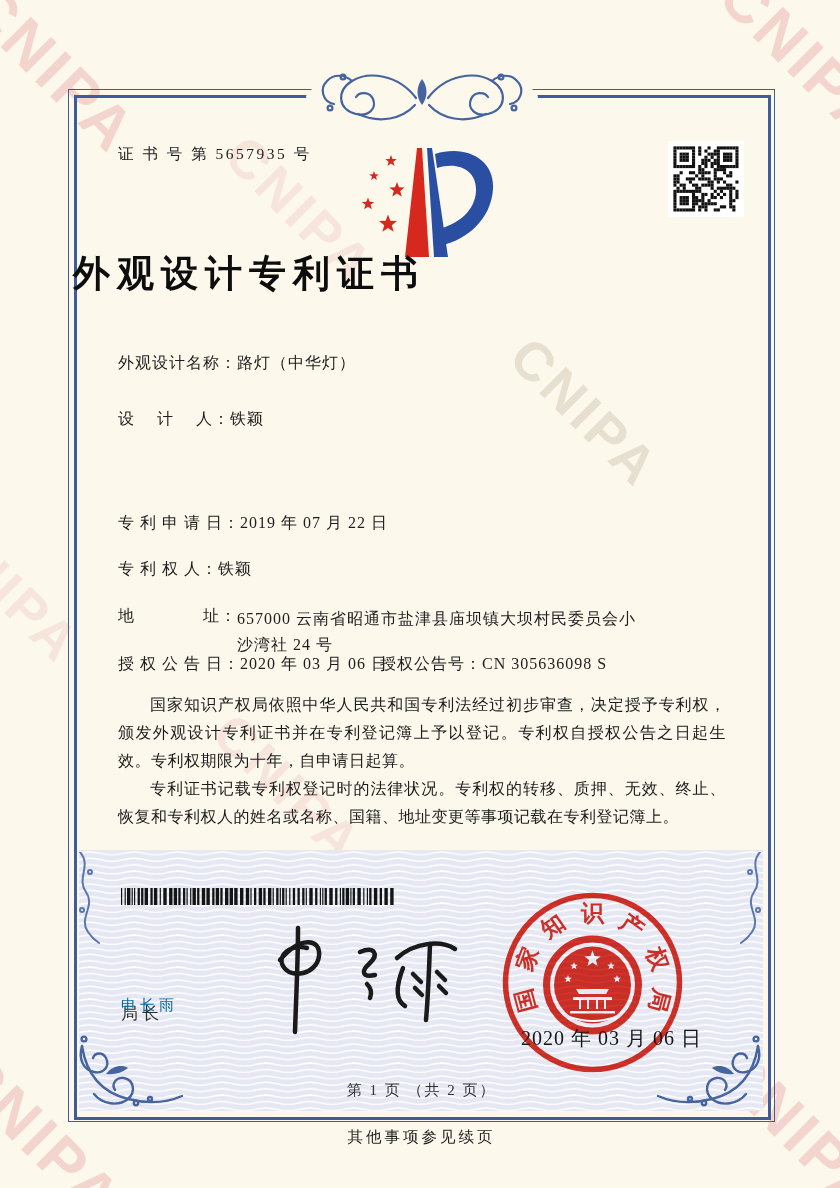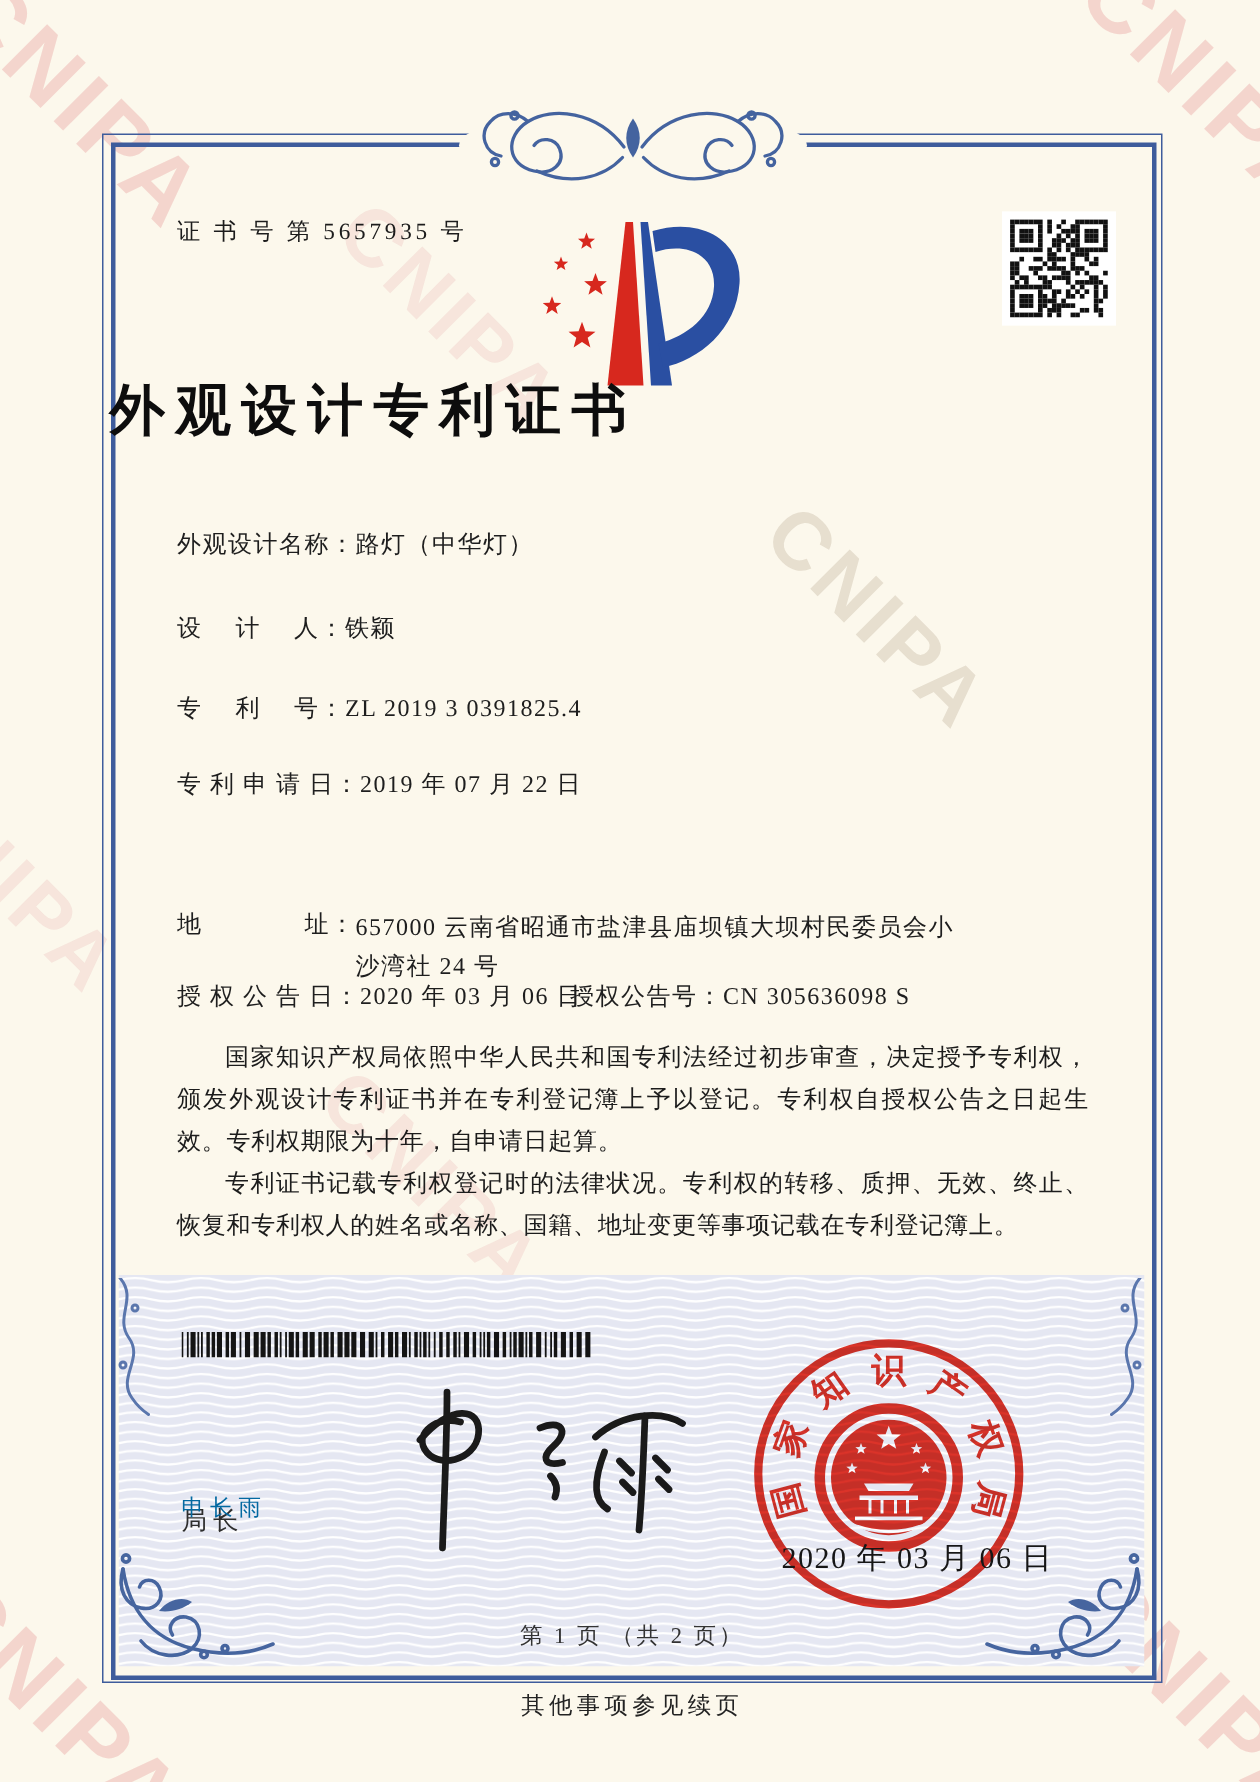--- a/index.html
+++ b/index.html
@@ -380,25 +380,25 @@
   </div>
 
   <div class="title">外观设计专利证书</div>
 
   <div class="frow" style="top:353px">
     <span class="flabel">外观设计名称：</span><span class="fvalue">路灯（中华灯）</span>
   </div>
   <div class="frow" style="top:409px">
     <span class="flabel">设　 计　 人：</span><span class="fvalue">铁颖</span>
   </div>
-  <div class="frow" style="top:462px">
-    <span class="flabel">专　 利　 号：</span><span class="fvalue">ZL 2019 3 0391825.4</span>
-  </div>
   <div class="frow" style="top:513px">
     <span class="flabel">专 利 申 请 日：</span><span class="fvalue">2019 年 07 月 22 日</span>
+  </div>
+  <div class="frow" style="top:559px">
+    <span class="flabel">专 利 权 人：</span><span class="fvalue">铁颖</span>
   </div>
   <div class="frow" style="top:606px">
     <span class="flabel">地　　　　址：</span><span class="fvalue-wrap">657000  云南省昭通市盐津县庙坝镇大坝村民委员会小沙湾社 24 号</span>
   </div>
   <div class="frow" style="top:654px">
     <span class="flabel">授 权 公 告 日：</span><span class="fvalue">2020 年 03 月 06 日</span>
     <span class="fpair2"><span class="flabel">授权公告号：</span><span class="fvalue">CN 305636098 S</span></span>
   </div>
 
   <div class="bodytext">

